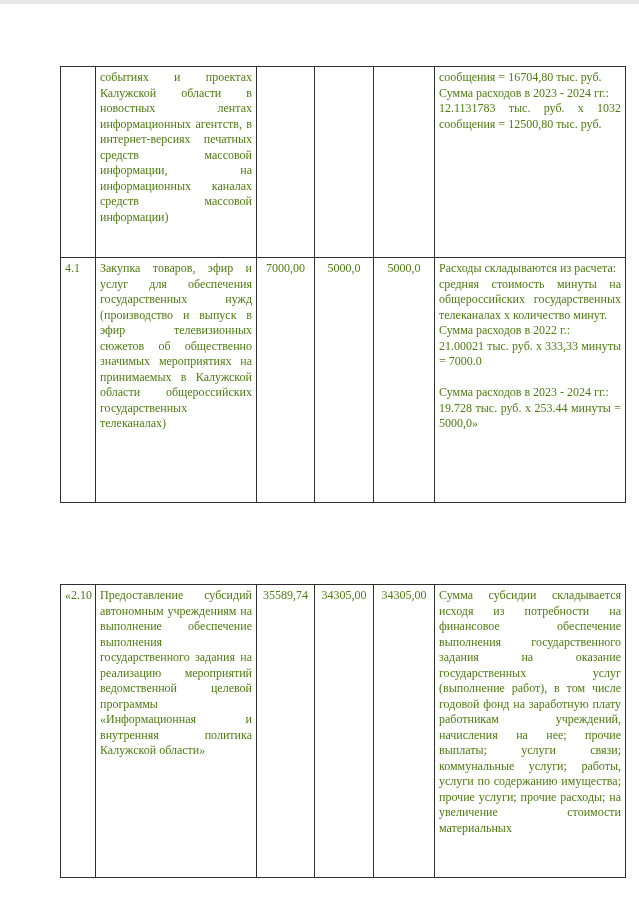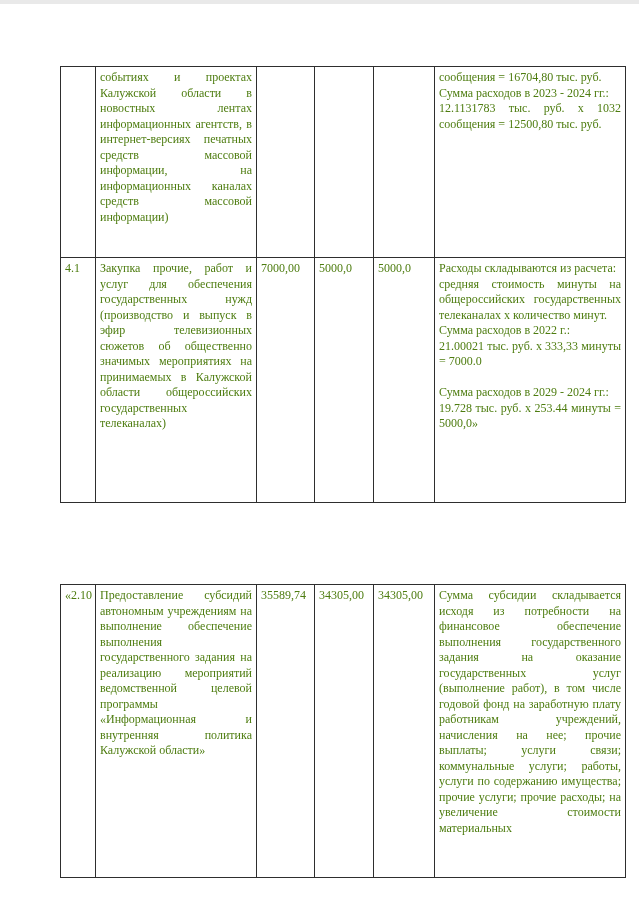--- a/index.html
+++ b/index.html
@@ -24,21 +24,21 @@
     table-layout: fixed;
   }
   .doc-table td {
     border: 1px solid #2e2e2e;
     vertical-align: top;
     padding: 3px 4px 3px 4px;
     overflow: hidden;
   }
   .c-num  { text-align: left; padding-left: 3px; }
   .c-desc { text-align: justify; }
-  .c-val  { text-align: left; padding-left: 3px; }
+  .c-val  { text-align: center; padding-left: 3px; }
   .c-expl { text-align: justify; white-space: pre-line; }
   .t-top { top: 62px; }
   .t-new { top: 580px; }
   .row-a { height: 191px; }
   .row-b { height: 245px; }
   .row-c { height: 293px; }
   .para {
     position: absolute;
     left: 60px;
     top: 511px;
@@ -67,30 +67,30 @@
       <td class="c-desc">событиях и проектах Калужской области в новостных лентах информационных агентств, в интернет-версиях печатных средств массовой информации, на информационных каналах средств массовой информации)</td>
       <td class="c-val"></td>
       <td class="c-val"></td>
       <td class="c-val"></td>
       <td class="c-expl">сообщения = 16704,80 тыс. руб.
 Сумма расходов в 2023 - 2024 гг.:
 12.1131783 тыс. руб. х 1032 сообщения = 12500,80 тыс. руб.</td>
     </tr>
     <tr class="row-b">
       <td class="c-num">4.1</td>
-      <td class="c-desc">Закупка прочие, работ и услуг для обеспечения государственных нужд (производство и выпуск в эфир телевизионных сюжетов об общественно значимых мероприятиях на принимаемых в Калужской области общероссийских государственных телеканалах)</td>
+      <td class="c-desc">Закупка товаров, эфир и услуг для обеспечения государственных нужд (производство и выпуск в эфир телевизионных сюжетов об общественно значимых мероприятиях на принимаемых в Калужской области общероссийских государственных телеканалах)</td>
       <td class="c-val">7000,00</td>
       <td class="c-val">5000,0</td>
       <td class="c-val">5000,0</td>
       <td class="c-expl">Расходы складываются из расчета:
 средняя стоимость минуты на общероссийских государственных телеканалах х количество минут.
 Сумма расходов в 2022 г.:
 21.00021 тыс. руб. х 333,33 минуты = 7000.0
 
-Сумма расходов в 2029 - 2024 гг.:
+Сумма расходов в 2023 - 2024 гг.:
 19.728 тыс. руб. х 253.44 минуты = 5000,0»</td>
     </tr>
   </tbody>
     </table>
 
 
   <table class="doc-table t-new">
     <colgroup>
       <col style="width:35px">
       <col style="width:161px">

